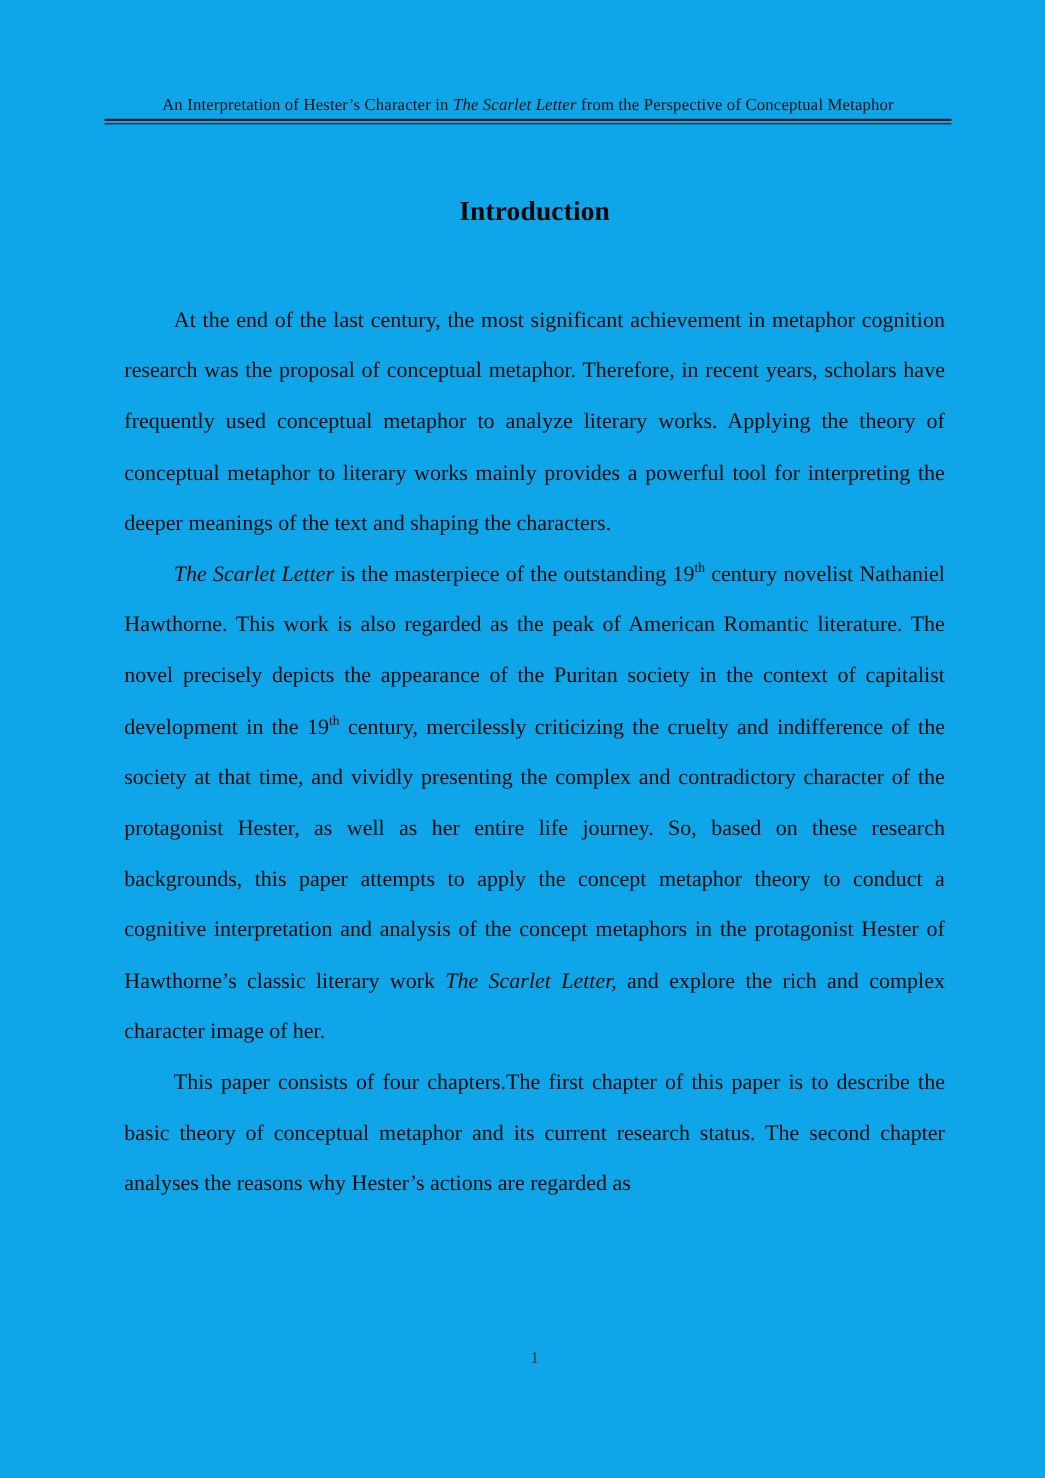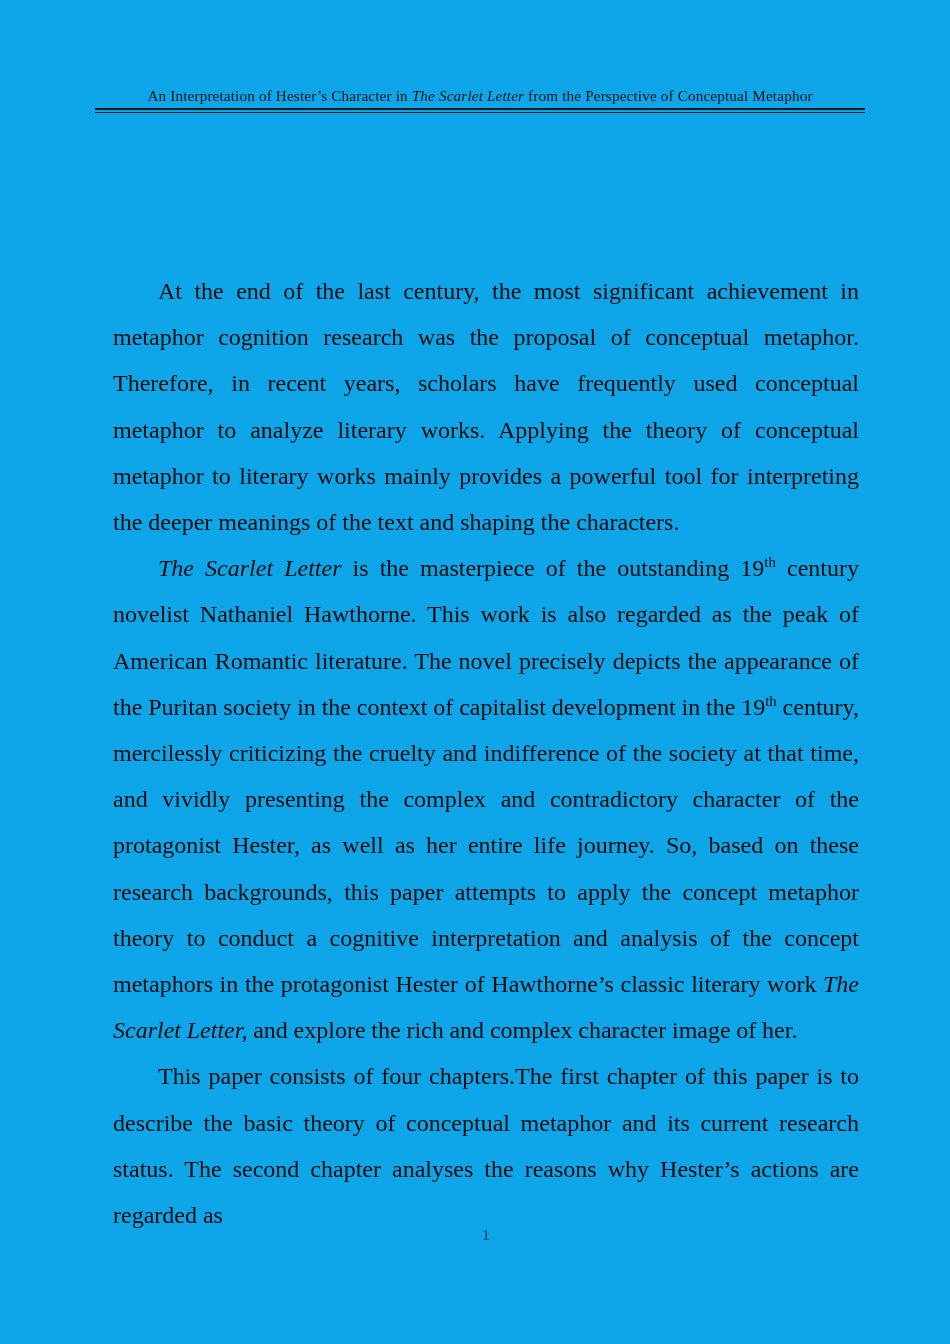--- a/index.html
+++ b/index.html
@@ -70,21 +70,21 @@
 
   
   .body-block {
     position: absolute;
     top: 268px;
     left: 113px;
     width: 746px;
   }
   .para {
     margin: 0;
-    font-size: 24px;
+    font-size: 20px;
     line-height: 46.2px;
     text-align: justify;
     text-justify: inter-word;
     text-indent: 45px;
     color: #0d0d0d;
     hyphens: none;
   }
   .para.tight {
     word-spacing: -0.01em;
   }
@@ -117,20 +117,21 @@
 
 <div class="page">
 
   <div class="running-header">
     <div class="running-header-text"><span>An Interpretation of Hester’s Character in </span><span class="bookt">The Scarlet Letter</span><span> from the Perspective of Conceptual Metaphor</span></div>
     <div class="running-header-rule-thick"></div>
     <div class="running-header-rule-gap"></div>
     <div class="running-header-rule-thin"></div>
   </div>
 
+  <div class="section-title">Introduction</div>
 
   <div class="body-block">
 
     <p class="para">At the end of the last century, the most significant achievement in metaphor cognition research was the proposal of conceptual metaphor. Therefore, in recent years, scholars have frequently used conceptual metaphor to analyze literary works. Applying the theory of conceptual metaphor to literary works mainly provides a powerful tool for interpreting the deeper meanings of the text and shaping the characters.</p>
 
     <p class="para tight"><span class="bookt">The Scarlet Letter</span><span> is the masterpiece of the outstanding 19</span><span class="sup">th</span><span> century novelist Nathaniel Hawthorne. This work is also regarded as the peak of American Romantic literature. The novel precisely depicts the appearance of the Puritan society in the context of capitalist development in the 19</span><span class="sup">th</span><span> century, mercilessly criticizing the cruelty and indifference of the society at that time, and vividly presenting the complex and contradictory character of the protagonist Hester, as well as her entire life journey. So, based on these research backgrounds, this paper attempts to apply the concept metaphor theory to conduct a cognitive interpretation and analysis of the concept metaphors in the protagonist Hester of Hawthorne’s classic literary work </span><span class="bookt">The Scarlet Letter,</span><span> and explore the rich and complex character image of her.</span></p>
 
     <p class="para">This paper consists of four chapters.The first chapter of this paper is to describe the basic theory of conceptual metaphor and its current research status. The second chapter analyses the reasons why Hester’s actions are regarded as</p>
 
   </div>

